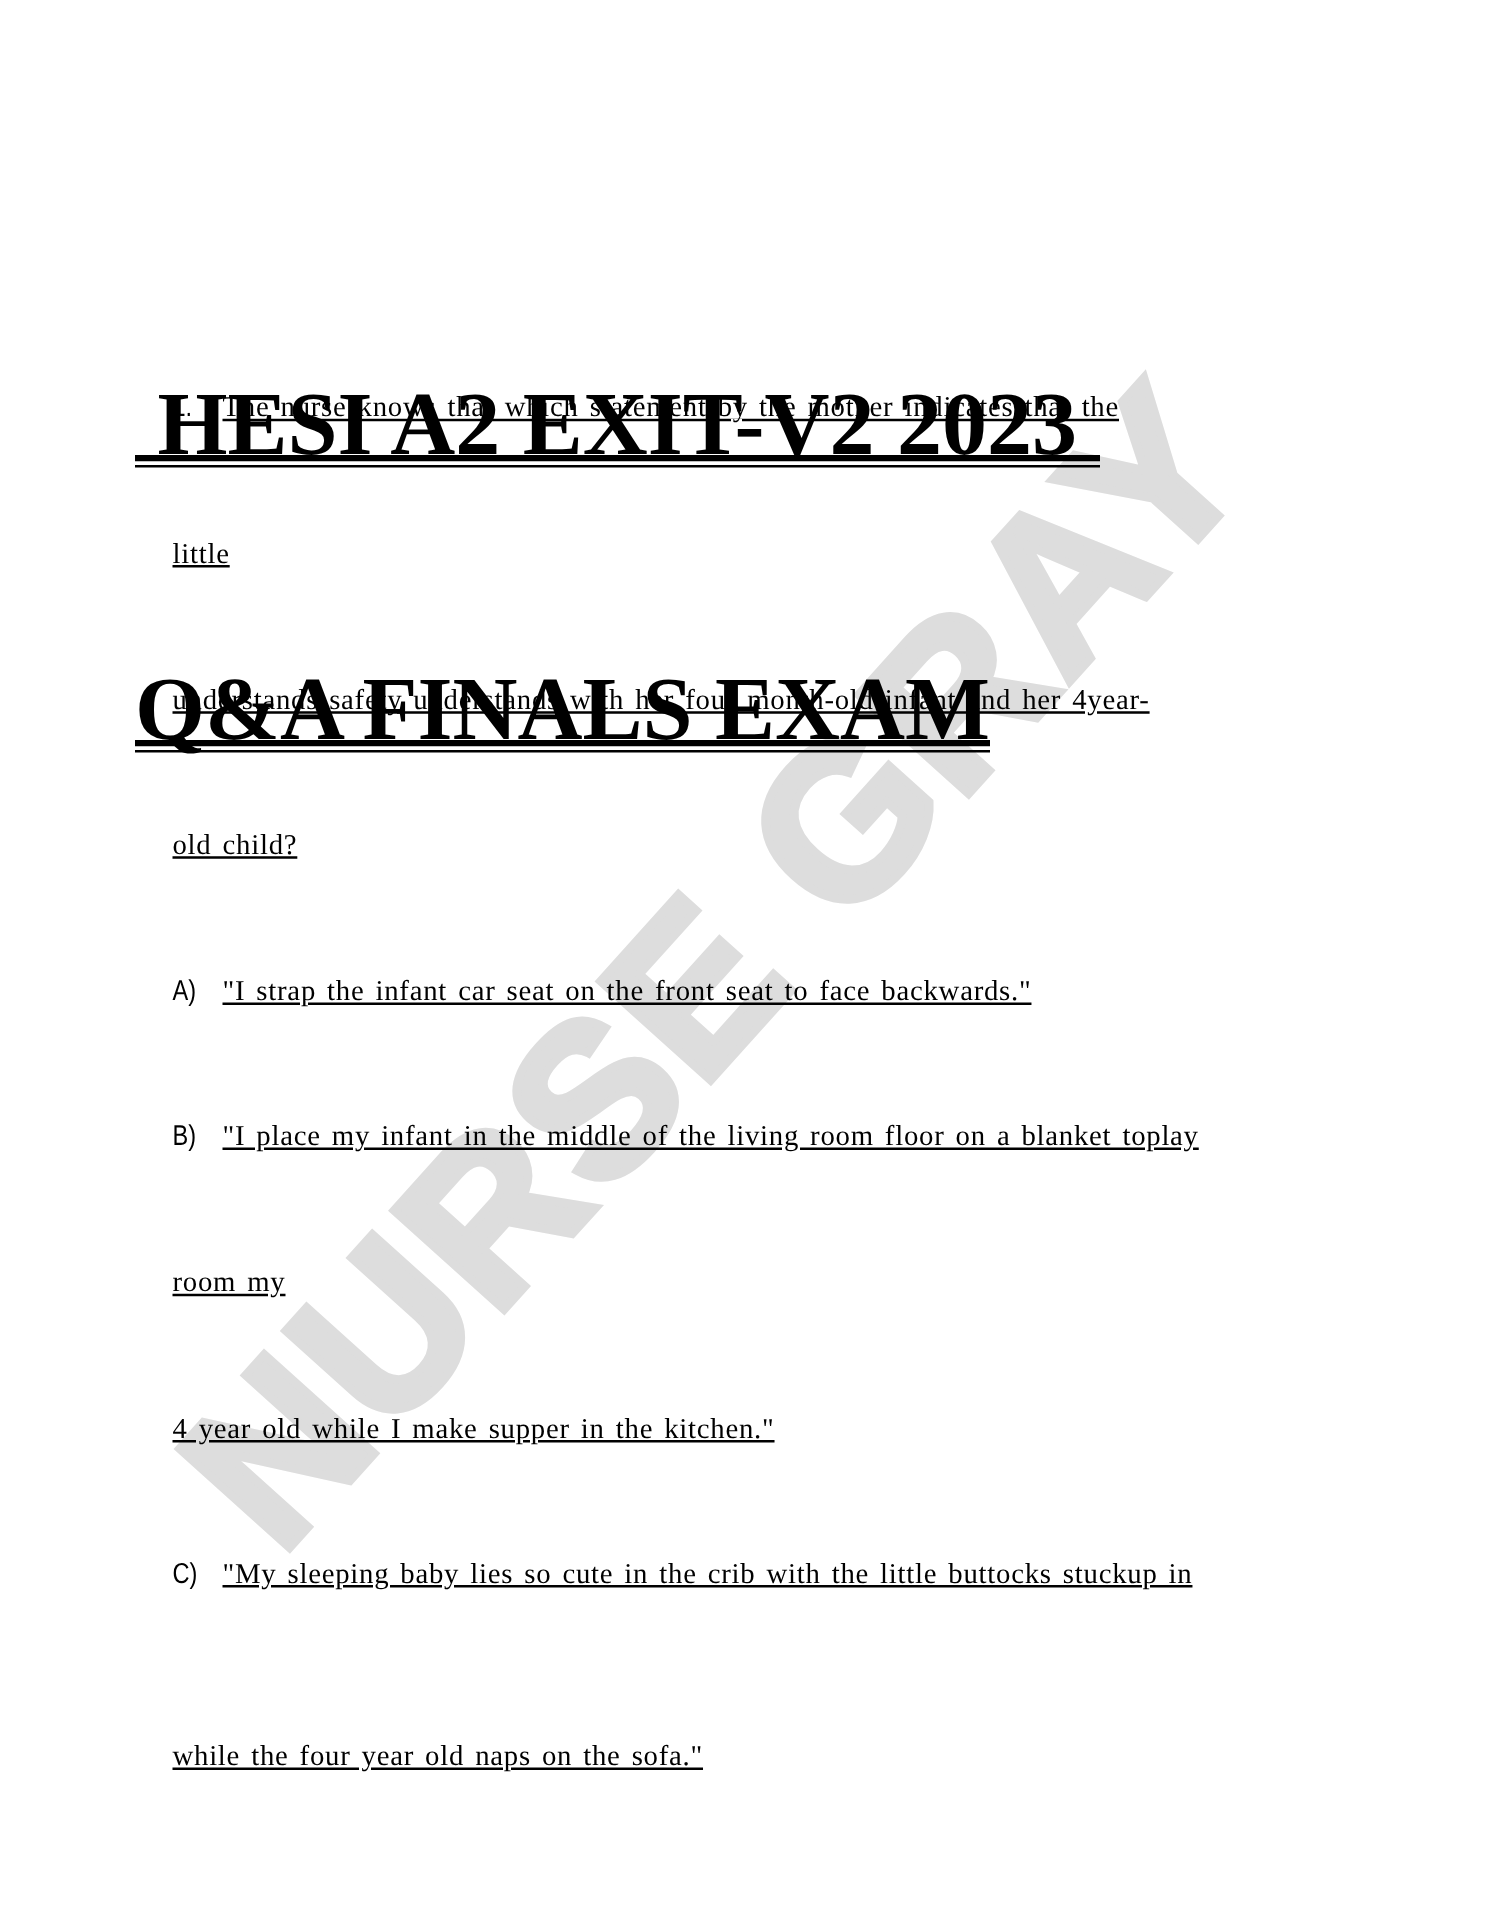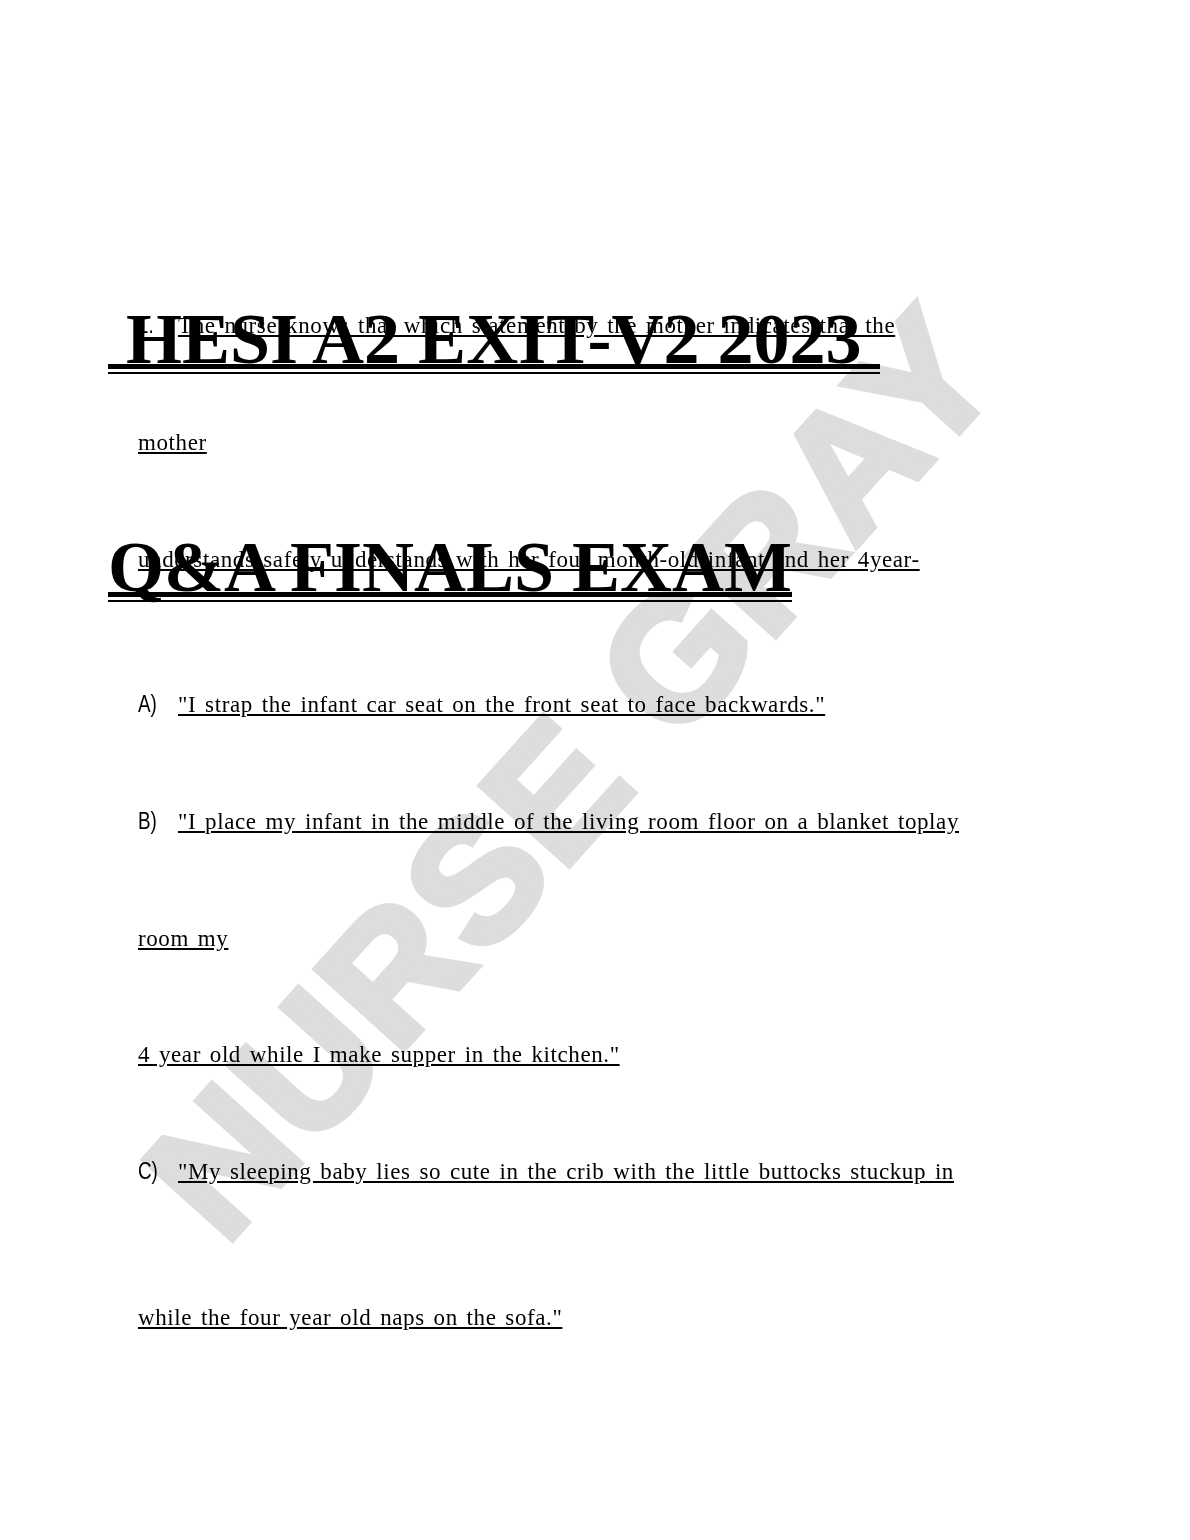--- a/index.html
+++ b/index.html
@@ -55,24 +55,25 @@
 <div class="page" style="background: rgb(255, 255, 255); color: rgb(0, 0, 0);">
   <div class="watermark" style="color: rgb(221, 221, 221); -webkit-text-stroke: 7px rgb(221, 221, 221);">NURSE GRAY</div>
   <div class="content">
     <h1 class="title">
       <div class="title-row"><span class="title-line"> HESI A2 EXIT-V2 2023 </span></div>
       <div class="title-row"><span class="title-line">Q&amp;A FINALS EXAM</span></div>
     </h1>
     <div class="body-lines" id="body-lines">
   <div class="line"><span class="prefix">1.</span><span class="text">The nurse knows that which statement by the mother indicates that the</span></div>
 
-  <div class="line"><span class="text">mother</span></div>
+  <div class="line"><span class="text">little</span></div>
 
   <div class="line"><span class="text">understands safety understands with her four month-old infant and her 4year-</span></div>
 
+  <div class="line"><span class="text">old child?</span></div>
 
   <div class="line"><span class="prefix">A)</span><span class="text">"I strap the infant car seat on the front seat to face backwards."</span></div>
 
   <div class="line"><span class="prefix">B)</span><span class="text">"I place my infant in the middle of the living room floor on a blanket toplay</span></div>
 
   <div class="line"><span class="text">room my</span></div>
 
   <div class="line"><span class="text">4 year old while I make supper in the kitchen."</span></div>
 
   <div class="line"><span class="prefix">C)</span><span class="text">"My sleeping baby lies so cute in the crib with the little buttocks stuckup in</span></div>

